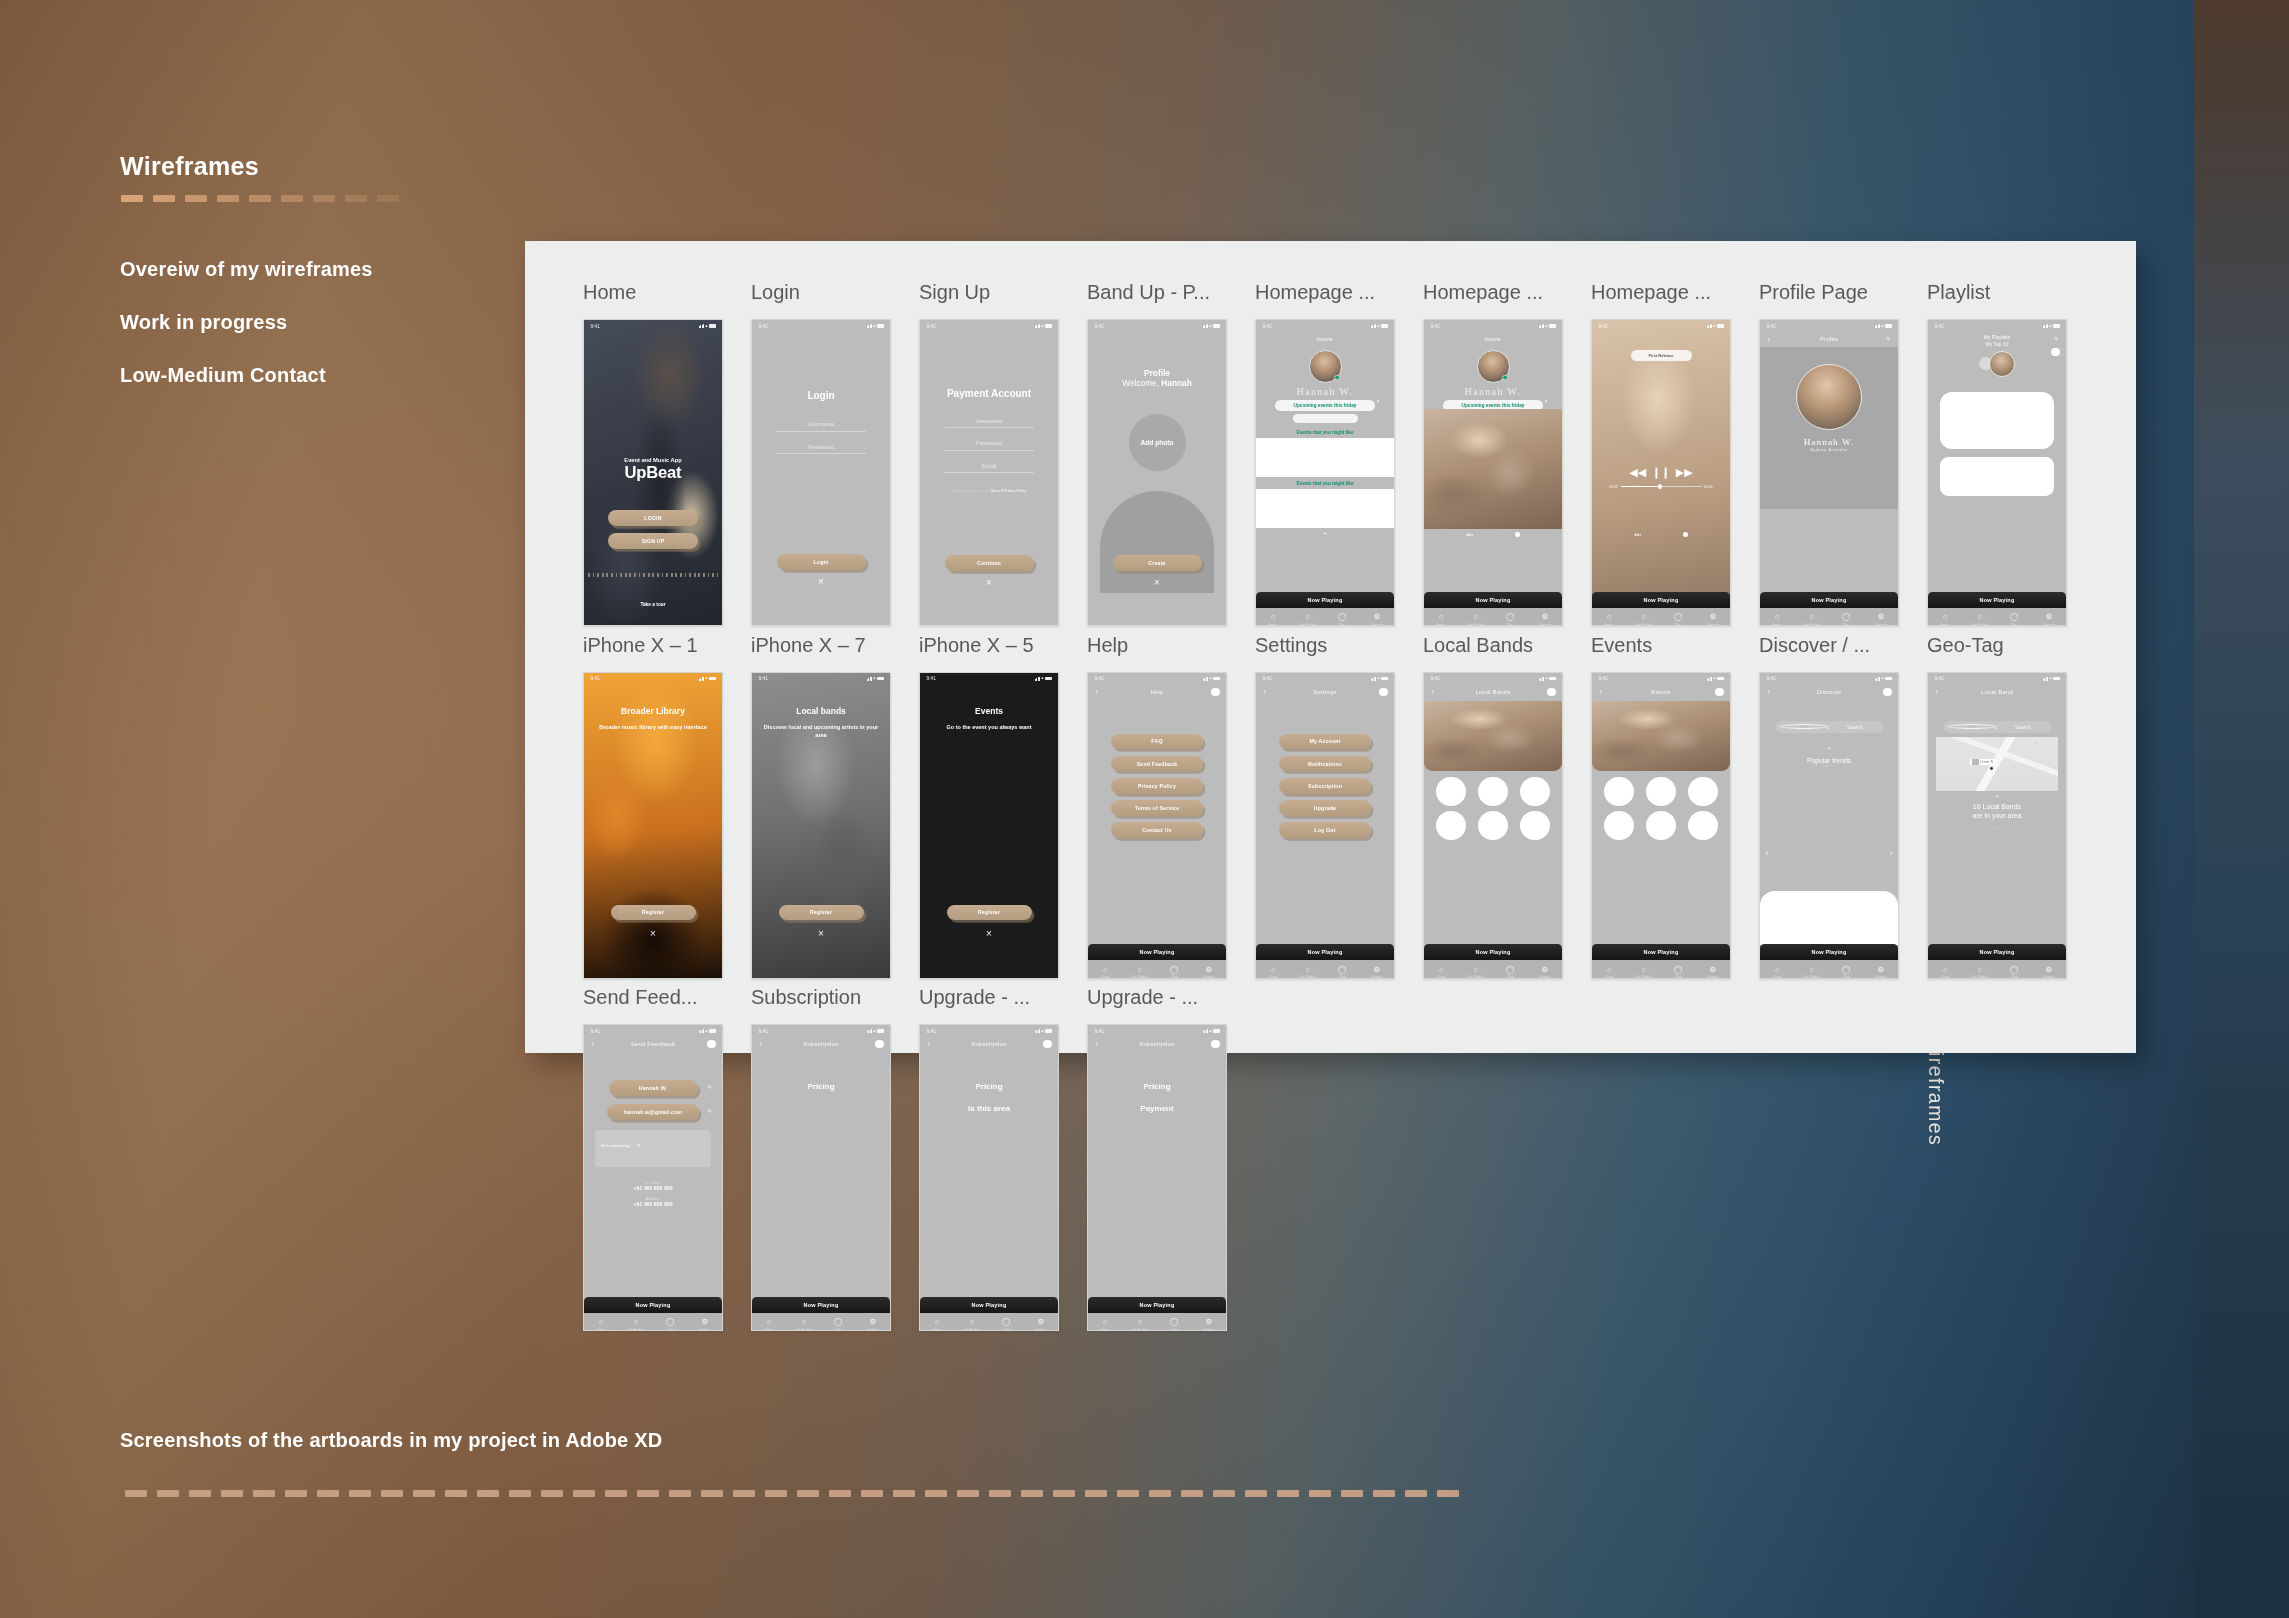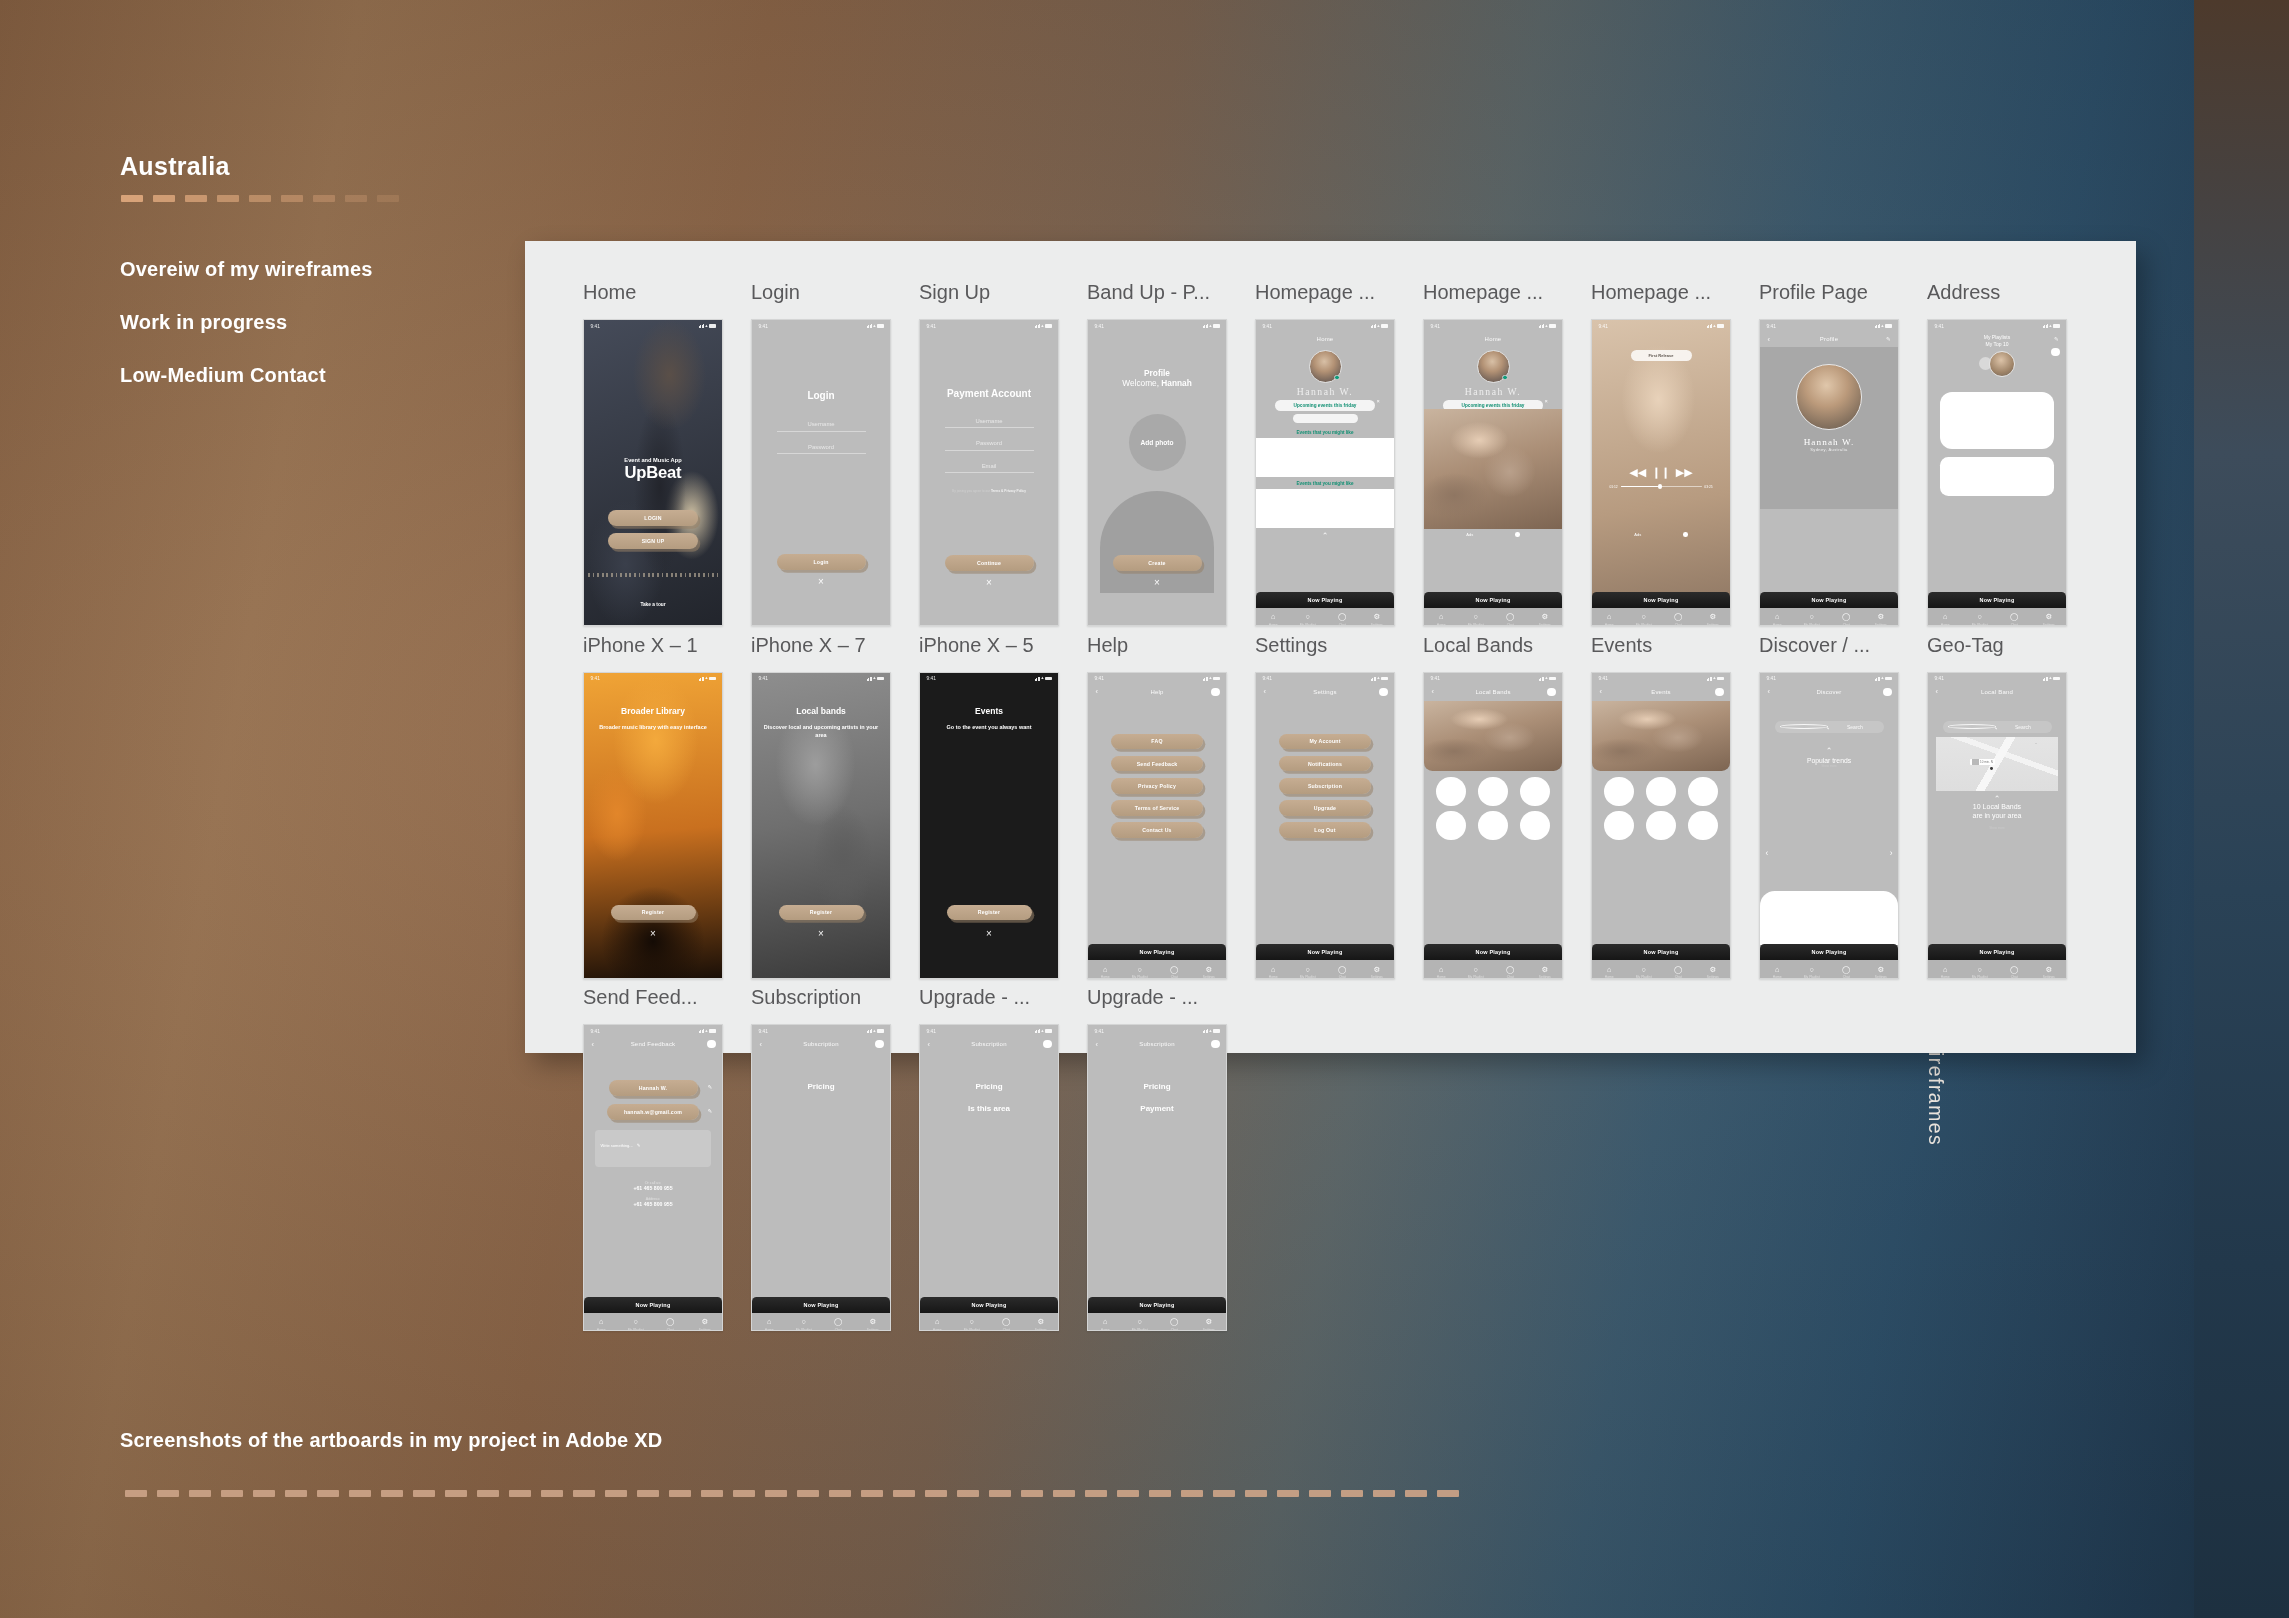--- a/index.html
+++ b/index.html
@@ -344,21 +344,21 @@
   .fb-box span { color:#fff; font-size:4px; }
   .fb-lbl { text-align:center; color:#e0e0e0; font-size:3.7px; }
   .fb-val { text-align:center; color:#fff; font-size:5.2px; font-weight:bold; }
 </style>
 </head>
 <body>
 
 <div id="bg"></div>
 <div id="bgvign"></div>
 
-<div id="wf-title">Australia</div>
+<div id="wf-title">Wireframes</div>
 <div class="dashrow" id="dash-top">
     <i style="opacity: 1;"></i>
     <i style="opacity: 0.9;"></i>
     <i style="opacity: 0.81;"></i>
     <i style="opacity: 0.71;"></i>
     <i style="opacity: 0.61;"></i>
     <i style="opacity: 0.52;"></i>
     <i style="opacity: 0.42;"></i>
     <i style="opacity: 0.32;"></i>
     <i style="opacity: 0.23;"></i>
@@ -812,21 +812,21 @@
       <span class="tl">Chat</span>
     </div>
               <div class="tb">
       <span class="ti">⚙</span>
       <span class="tl">Settings</span>
     </div>
             </div>
           </div>
         </div>
         <div class="cell">
-          <div class="cell-label">Address</div>
+          <div class="cell-label">Playlist</div>
           <div class="phone ph-grey">
             <div class="statusbar ">
     <span class="sb-time">9:41</span>
     <span class="sb-right">
       <span class="sb-bars">
                   <i></i>
                   <i></i>
                   <i></i>
                   <i></i>
                 </span>

